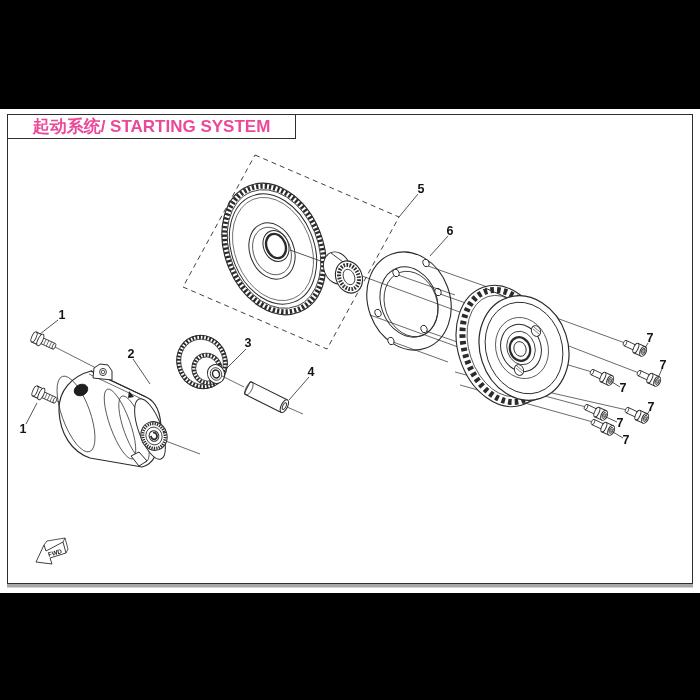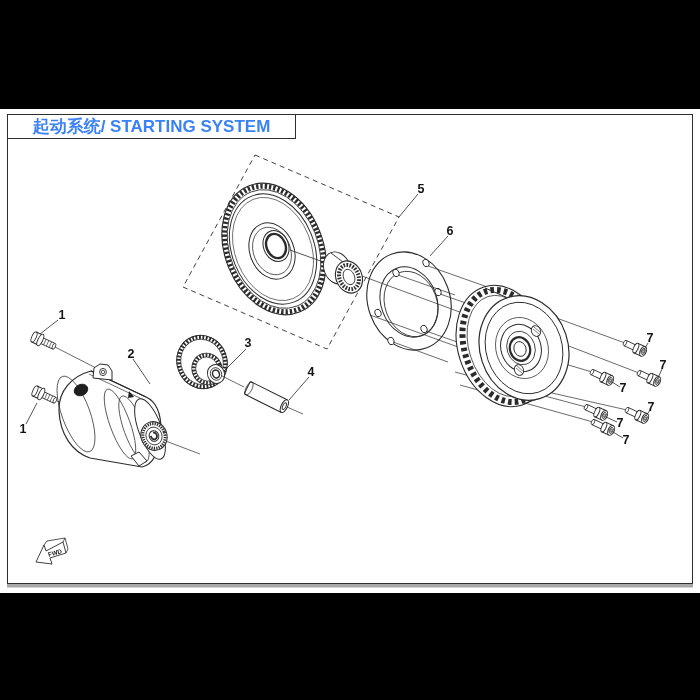--- a/index.html
+++ b/index.html
@@ -12,21 +12,21 @@
   #band-bottom{top:593px;height:107px;}
   #page{
     position:absolute;left:7px;top:114px;width:686px;height:470px;
     border:1.6px solid #2e2e2e;box-sizing:border-box;background:#fff;
     box-shadow:0px 3.5px 0 #a8a8a8;
   }
   #title-box{
     position:absolute;left:0;top:0;width:288px;height:24px;
     border-right:1.6px solid #2e2e2e;border-bottom:1.6px solid #2e2e2e;
     box-sizing:border-box;display:flex;align-items:center;justify-content:center;
-    font-size:17px;font-weight:bold;color:#3b82f6;white-space:nowrap;
+    font-size:17px;font-weight:bold;color:#ec4899;white-space:nowrap;
   }
   #art{position:absolute;left:0;top:0;pointer-events:none;}
   .ln{stroke:#2b2b2b;fill:none;}
   .w{fill:#ffffff;stroke:#2b2b2b;}
   .callout{
     font-family:"Liberation Sans",sans-serif;font-size:12.5px;font-weight:bold;
     fill:#141414;text-anchor:middle;
   }
   .fwd-text{font-family:"Liberation Sans",sans-serif;font-size:6.2px;font-weight:bold;fill:#222;text-anchor:middle;}
 </style>

